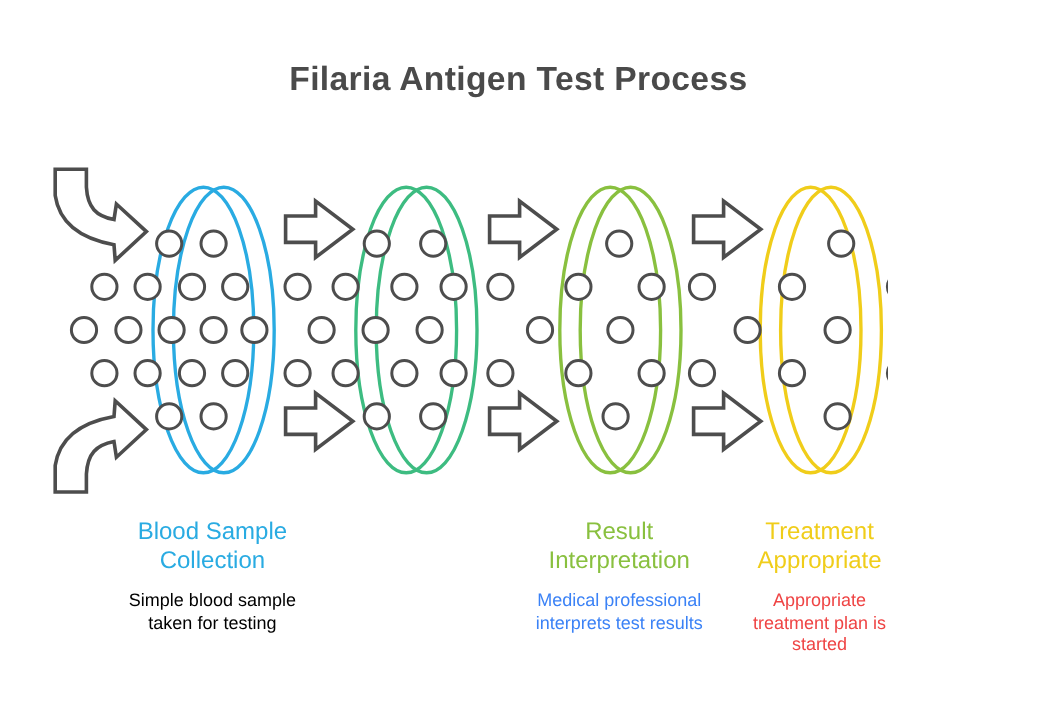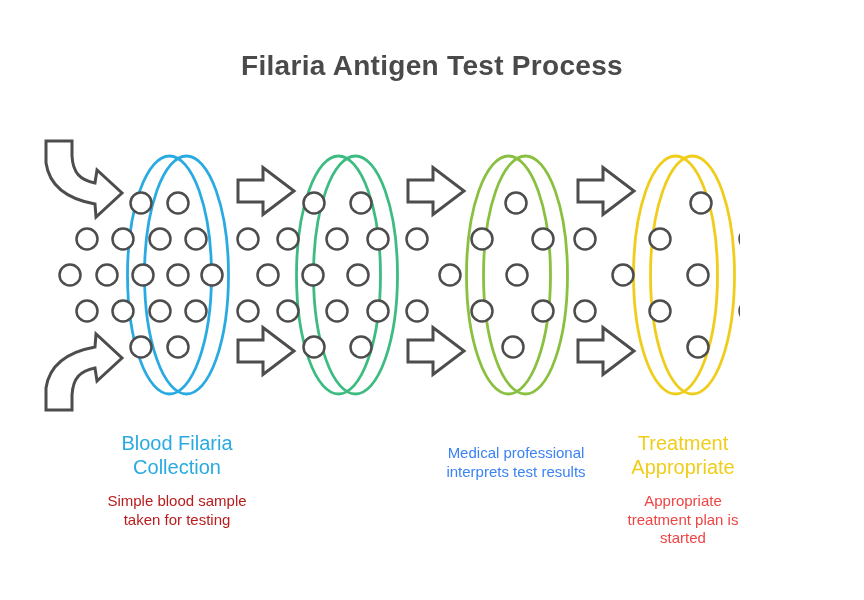--- a/index.html
+++ b/index.html
@@ -134,28 +134,30 @@
         <path d="M46 141 L72 141 L72 156 C73 173 80 180 95 183 L97 170 L122 193 L96 217 L95 204 C73 200 50 190 46 163 Z" fill="#ffffff" stroke="#4d4d4d" stroke-width="3" stroke-linejoin="miter"></path>
         <path d="M46 410 L72 410 L72 395 C73 378 80 371 95 368 L97 381 L122 358 L96 334 L95 347 C73 351 50 361 46 388 Z" fill="#ffffff" stroke="#4d4d4d" stroke-width="3" stroke-linejoin="miter"></path>
         <path d="M743 180 C765 179 778 172 780 157 L767 157 L792 130 L816 157 L803 157 C800 188 773 201 743 204 Z" fill="#ffffff" stroke="#4d4d4d" stroke-width="3" stroke-linejoin="miter"></path>
         <path d="M743 371 C765 372 778 379 780 394 L767 394 L792 421 L816 394 L803 394 C800 363 773 350 743 347 Z" fill="#ffffff" stroke="#4d4d4d" stroke-width="3" stroke-linejoin="miter"></path>
       </g>
   </svg>
 
   <div class="page-title" style="color: rgb(74, 74, 74);">Filaria Antigen Test Process</div>
 
   <div class="stage-label pos-1">
-    <div class="stage-name" style="color: rgb(41, 171, 226);">Blood Filaria
+    <div class="stage-name" style="color: rgb(41, 171, 226);">Blood Sample
 Collection</div>
-    <div class="stage-desc" style="color: #b91c1c;">Simple blood sample
+    <div class="stage-desc" style="color: #000000;">Simple blood sample
 taken for testing</div>
   </div>
 
 
   <div class="stage-label pos-3">
+    <div class="stage-name" style="color: rgb(137, 192, 63);">Result
+Interpretation</div>
     <div class="stage-desc" style="color: #3b82f6;">Medical professional
 interprets test results</div>
   </div>
 
   <div class="stage-label pos-4">
     <div class="stage-name" style="color: rgb(240, 205, 26);">Treatment
 Appropriate</div>
     <div class="stage-desc" style="color: #ef4444;">Appropriate
 treatment plan is
 started</div>

